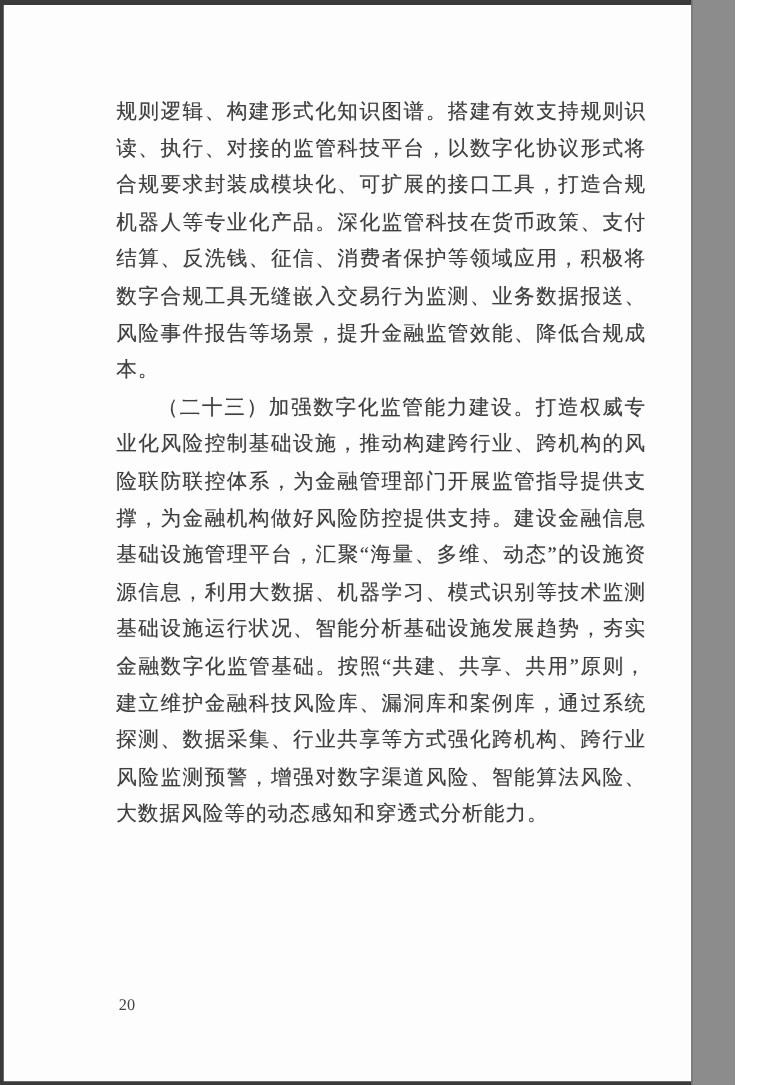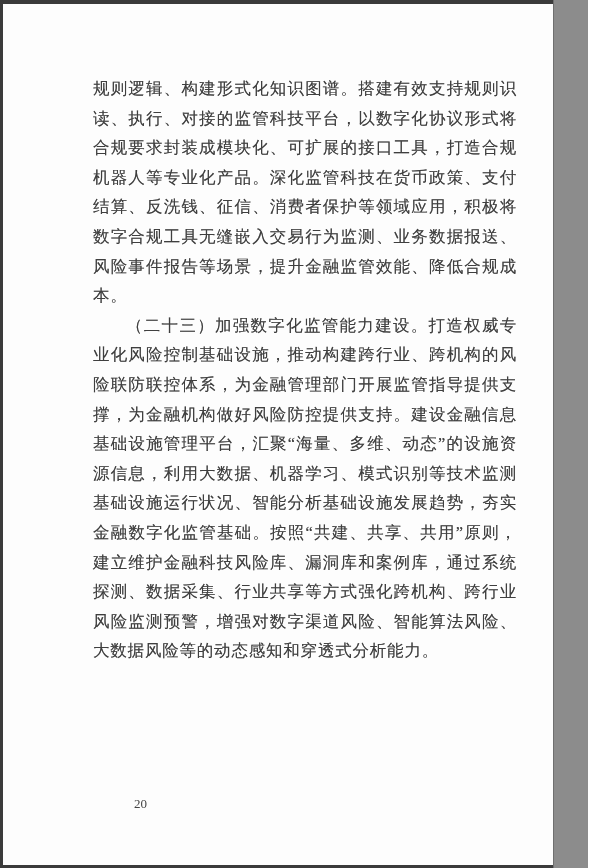--- a/index.html
+++ b/index.html
@@ -56,21 +56,20 @@
   .para.indent {
     text-indent: 2em;
   }
   .page-number {
     position: absolute;
     left: 95px;
     top: 796px;
     font-size: 13px;
     color: #444444;
     font-family: "Liberation Serif", "DejaVu Serif", serif;
-    margin-left: 39px;
   }
 </style>
 </head>
 <body>
 
 <div class="viewport">
 
   <div class="text-block">
       <p class="para">规则逻辑、构建形式化知识图谱。搭建有效支持规则识读、执行、对接的监管科技平台，以数字化协议形式将合规要求封装成模块化、可扩展的接口工具，打造合规机器人等专业化产品。深化监管科技在货币政策、支付结算、反洗钱、征信、消费者保护等领域应用，积极将数字合规工具无缝嵌入交易行为监测、业务数据报送、风险事件报告等场景，提升金融监管效能、降低合规成本。</p>
       <p class="para indent">（二十三）加强数字化监管能力建设。打造权威专业化风险控制基础设施，推动构建跨行业、跨机构的风险联防联控体系，为金融管理部门开展监管指导提供支撑，为金融机构做好风险防控提供支持。建设金融信息基础设施管理平台，汇聚“海量、多维、动态”的设施资源信息，利用大数据、机器学习、模式识别等技术监测基础设施运行状况、智能分析基础设施发展趋势，夯实金融数字化监管基础。按照“共建、共享、共用”原则，建立维护金融科技风险库、漏洞库和案例库，通过系统探测、数据采集、行业共享等方式强化跨机构、跨行业风险监测预警，增强对数字渠道风险、智能算法风险、大数据风险等的动态感知和穿透式分析能力。</p>

